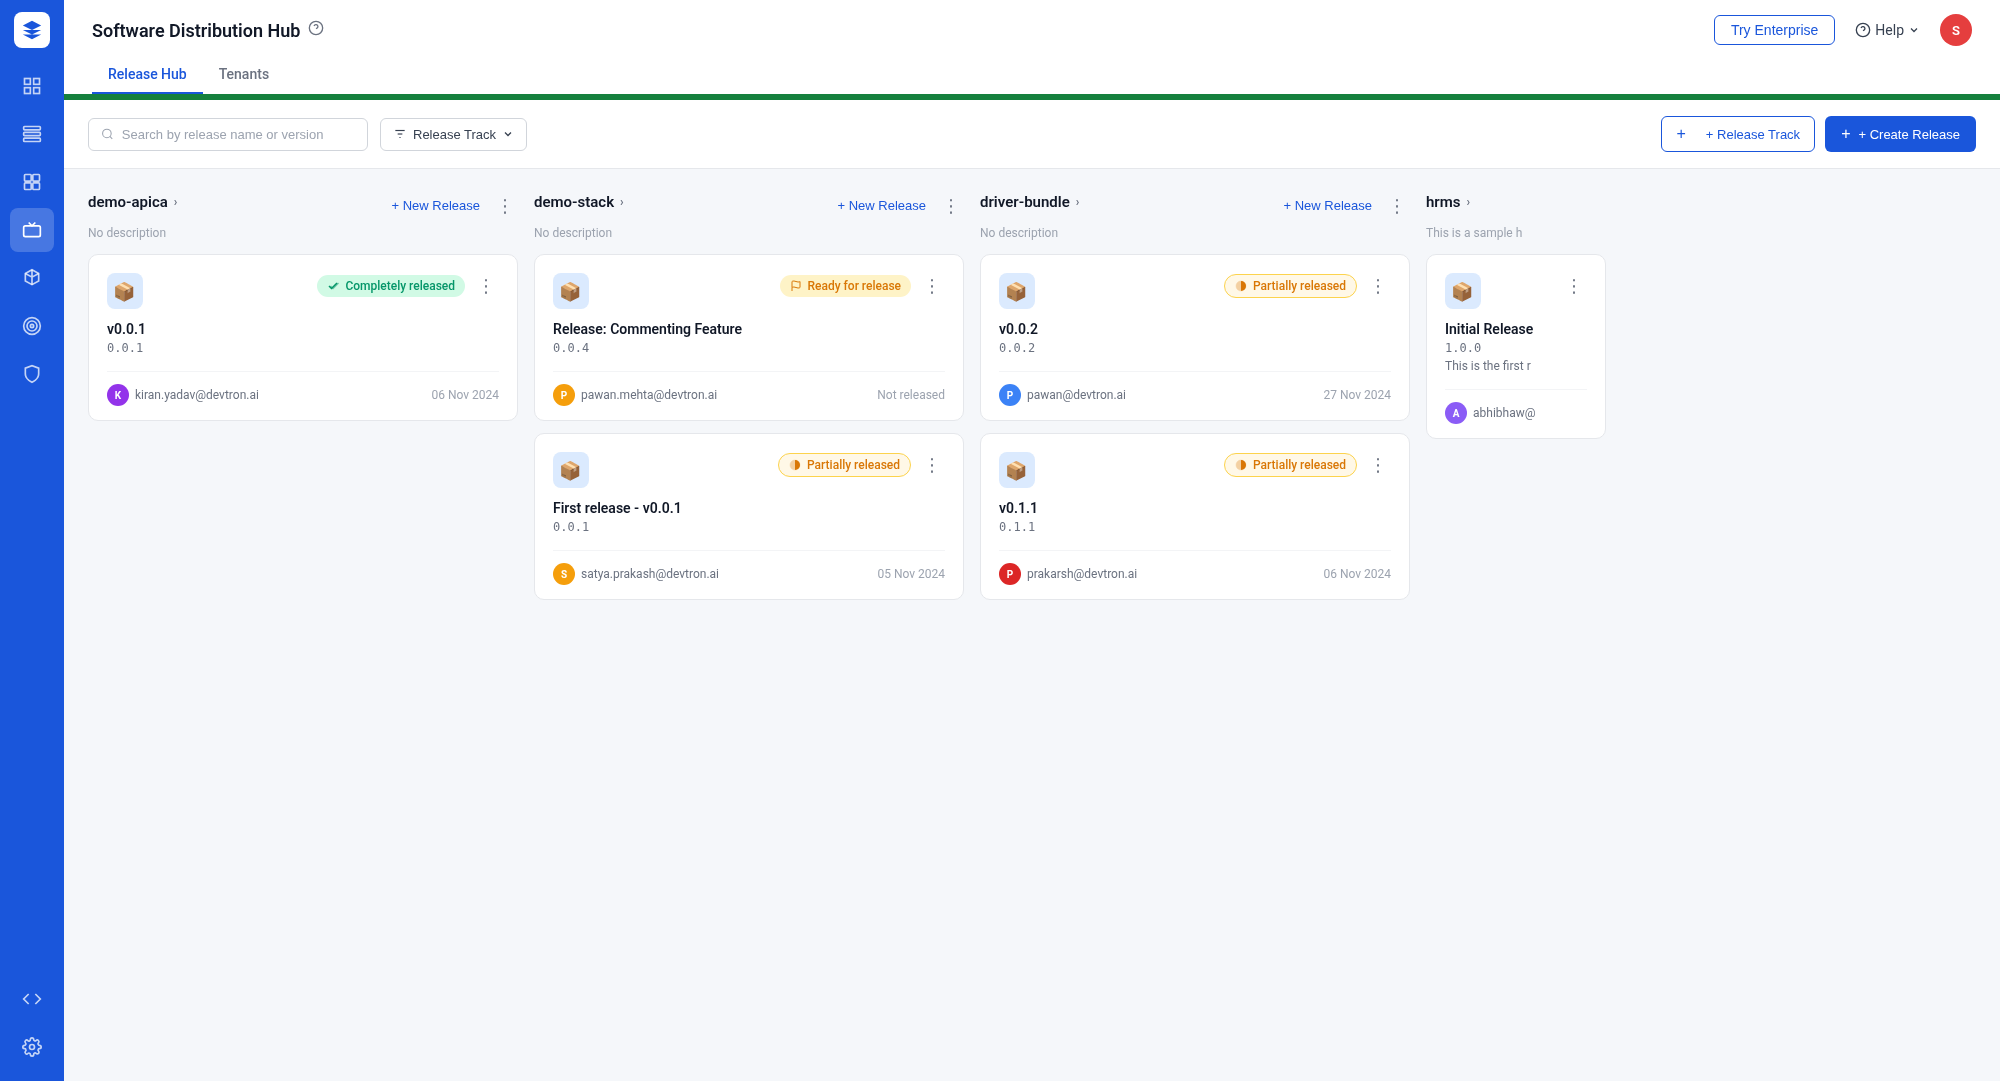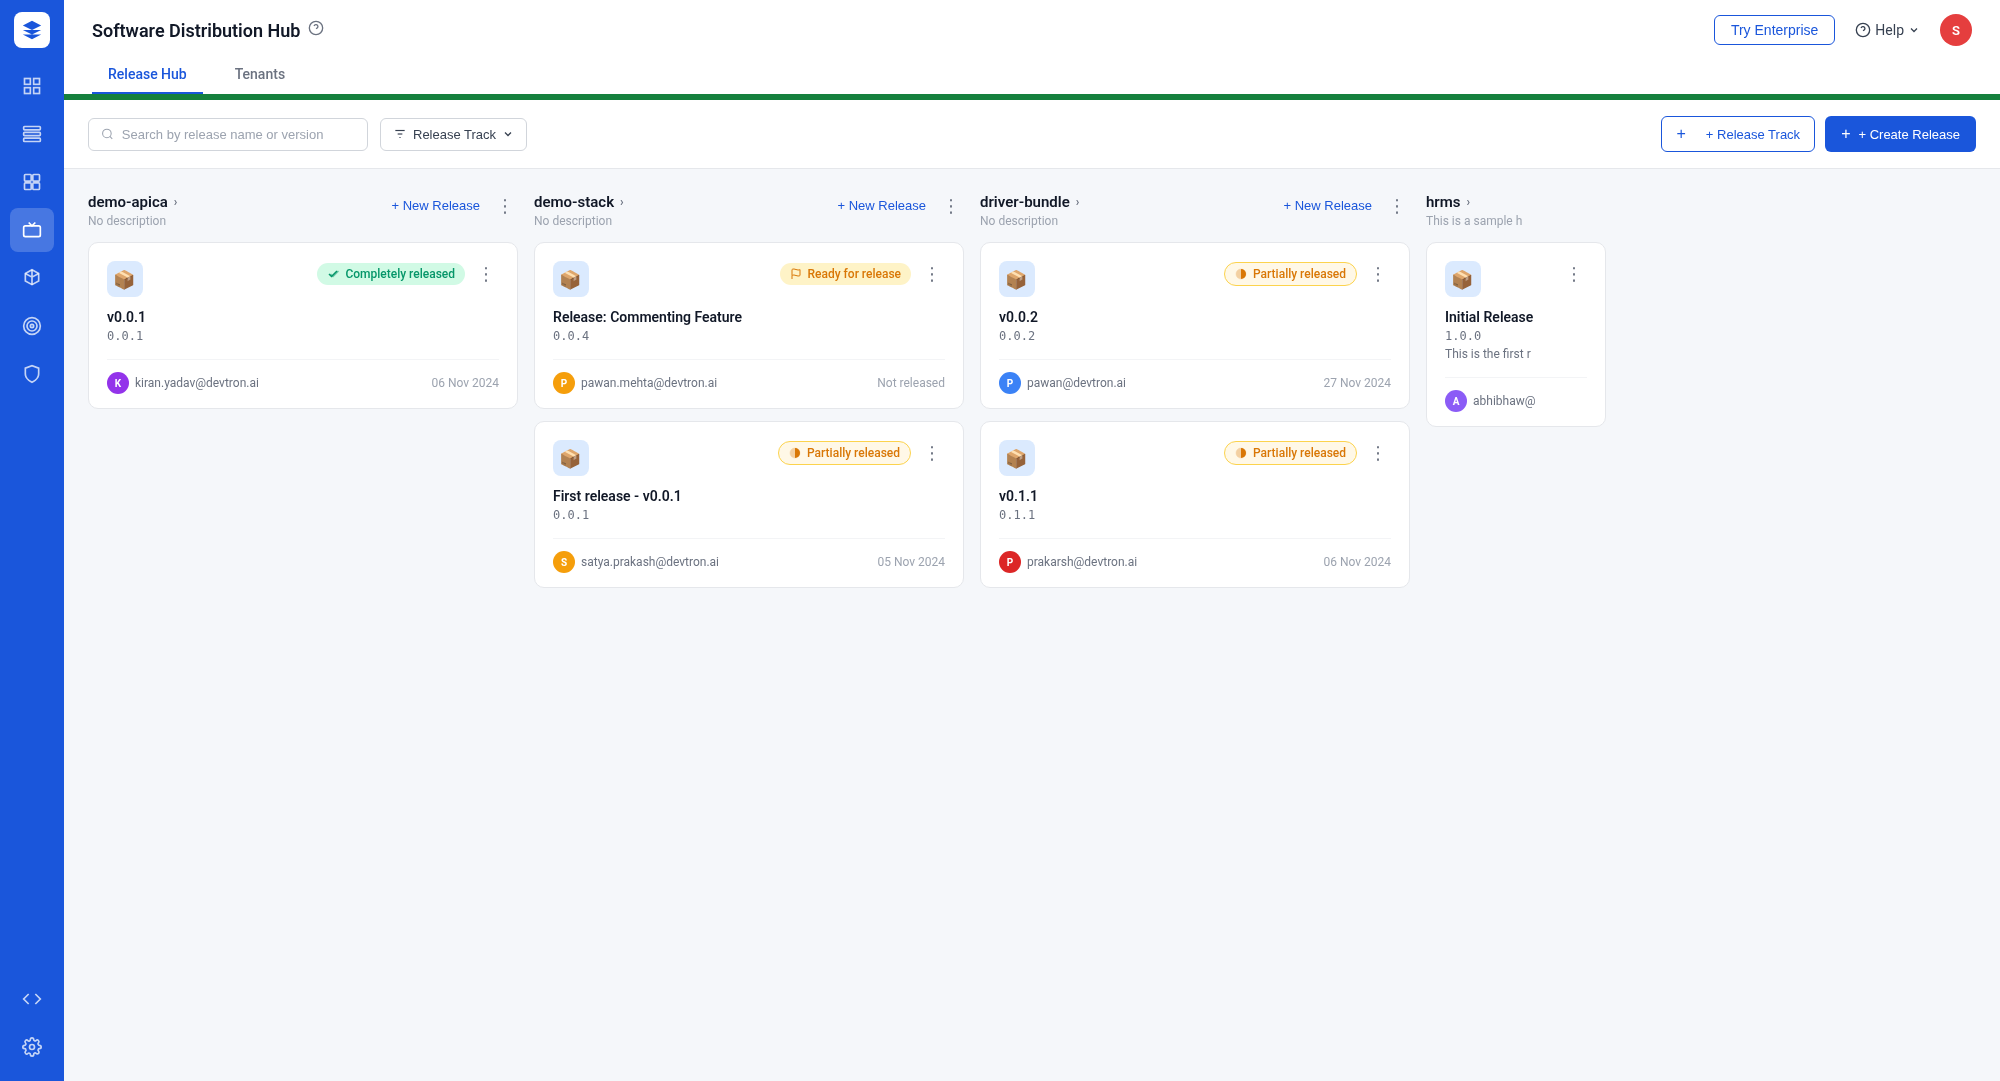--- a/index.html
+++ b/index.html
@@ -99,21 +99,21 @@
       border-radius: 50%;
       background: #e53e3e;
       color: white;
       display: flex; align-items: center; justify-content: center;
       font-size: 13px;
       font-weight: 600;
       cursor: pointer;
     }
     .nav-tabs {
       display: flex;
-      gap: 16px;
+      gap: 0;
     }
     .nav-tab {
       padding: 10px 16px;
       font-size: 14px;
       color: #6b7280;
       cursor: pointer;
       border-bottom: 2px solid transparent;
       font-weight: 500;
     }
     .nav-tab.active {
@@ -221,21 +221,21 @@
       gap: 6px;
       font-size: 15px;
       font-weight: 600;
       color: #111827;
       cursor: pointer;
     }
     .column-title .chevron { color: #6b7280; font-size: 12px; }
     .column-desc {
       font-size: 12px;
       color: #9ca3af;
-      margin-top: 3px;
+      margin-top: 15px;
     }
     .column-actions {
       display: flex;
       align-items: center;
       gap: 8px;
     }
     .btn-new-release {
       display: flex;
       align-items: center;
       gap: 4px;

